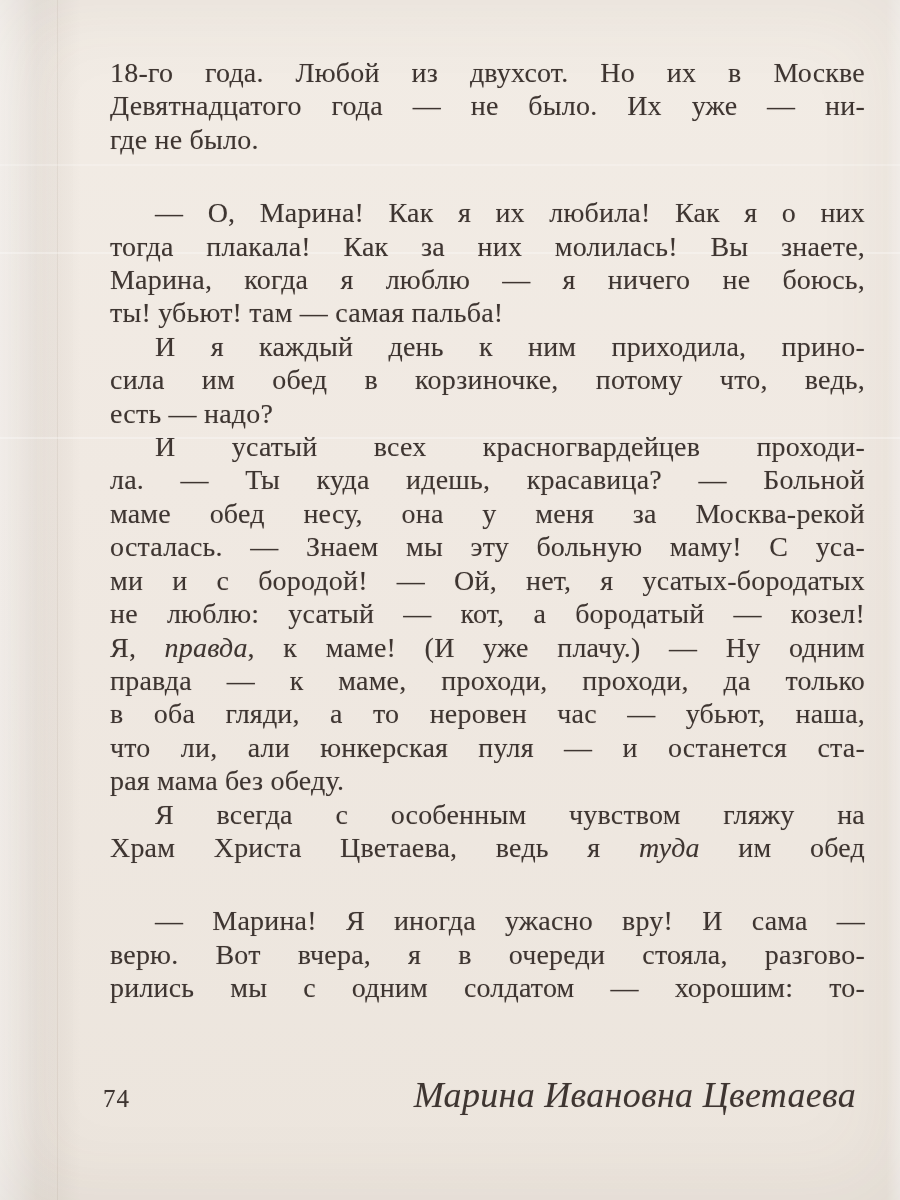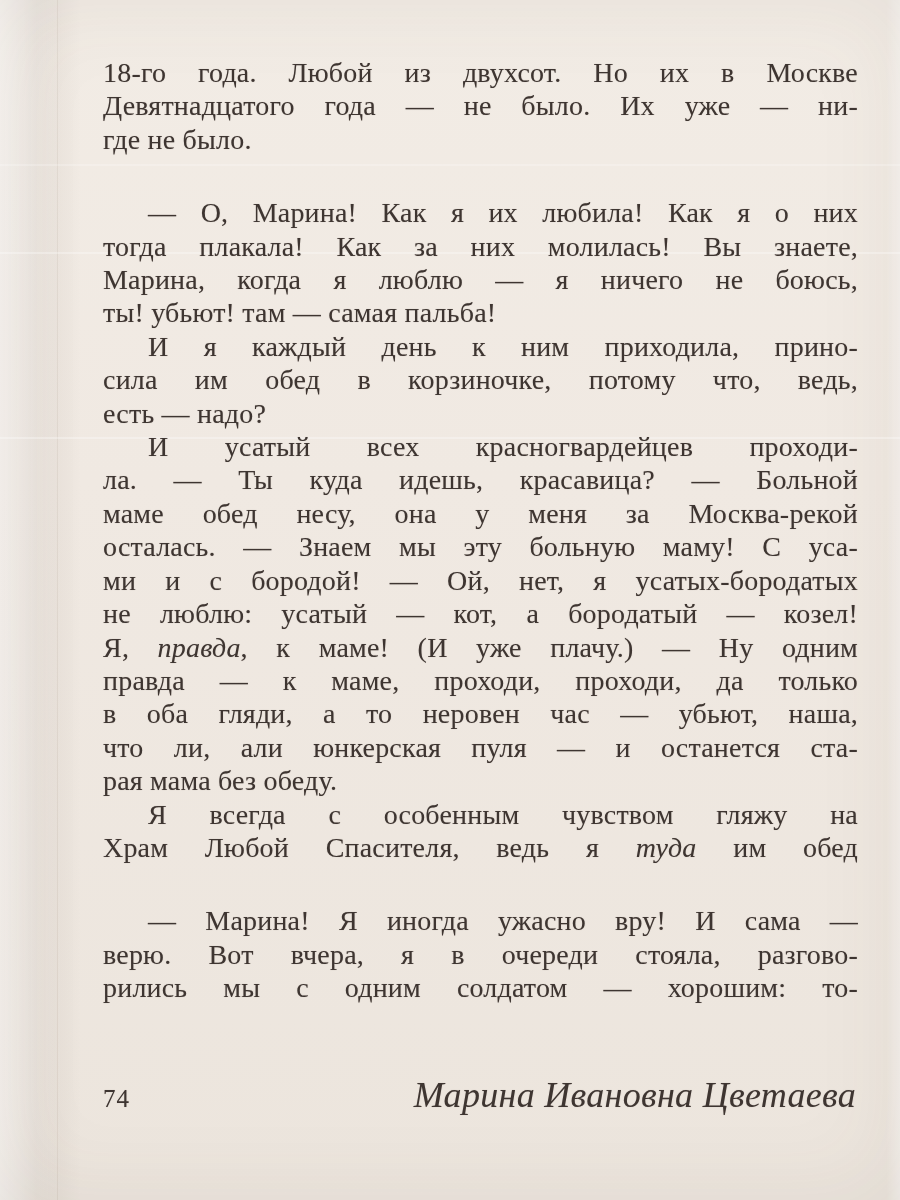--- a/index.html
+++ b/index.html
@@ -23,21 +23,21 @@
   }
   .crease {
     position: absolute; left: 0; right: 0; height: 2px;
     background: rgba(255,255,255,.30);
   }
   .crease.c1 { top: 252px; }
   .crease.c2 { top: 437px; }
   .crease.c3 { top: 164px; background: rgba(255,255,255,.22); }
   .text-block {
     position: absolute;
-    left: 103px;
+    left: 110px;
     width: 755px;
     top: 56px;
     font-size: 28px;
     line-height: 33.4px;
     color: #3e3531;
     letter-spacing: .2px;
     text-shadow: 0 0 1px rgba(68,57,50,.28);
   }
   .para { margin: 0; }
   .para.gap { margin-top: 40px; }
@@ -93,21 +93,21 @@
         <div class="line"><span>ми и с бородой! — Ой, нет, я усатых-бородатых</span></div>
         <div class="line"><span>не люблю: усатый — кот, а бородатый — козел!</span></div>
         <div class="line"><span>Я, </span><em>правда</em><span>, к маме! (И уже плачу.) — Ну одним</span></div>
         <div class="line"><span>правда — к маме, проходи, проходи, да только</span></div>
         <div class="line"><span>в оба гляди, а то неровен час — убьют, наша,</span></div>
         <div class="line"><span>что ли, али юнкерская пуля — и останется ста-</span></div>
         <div class="line end"><span>рая мама без обеду.</span></div>
       </div>
       <div class="para">
         <div class="line indent"><span>Я всегда с особенным чувством гляжу на</span></div>
-        <div class="line"><span>Храм Любой Спасителя, ведь я </span><em>туда</em><span> им обед</span></div>
+        <div class="line"><span>Храм Христа Цветаева, ведь я </span><em>туда</em><span> им обед</span></div>
       </div>
       <div class="para gap">
         <div class="line indent"><span>— Марина! Я иногда ужасно вру! И сама —</span></div>
         <div class="line"><span>верю. Вот вчера, я в очереди стояла, разгово-</span></div>
         <div class="line"><span>рились мы с одним солдатом — хорошим: то-</span></div>
       </div>
     </div>
 
   <div class="footer">
     <span class="page-number">74</span>

